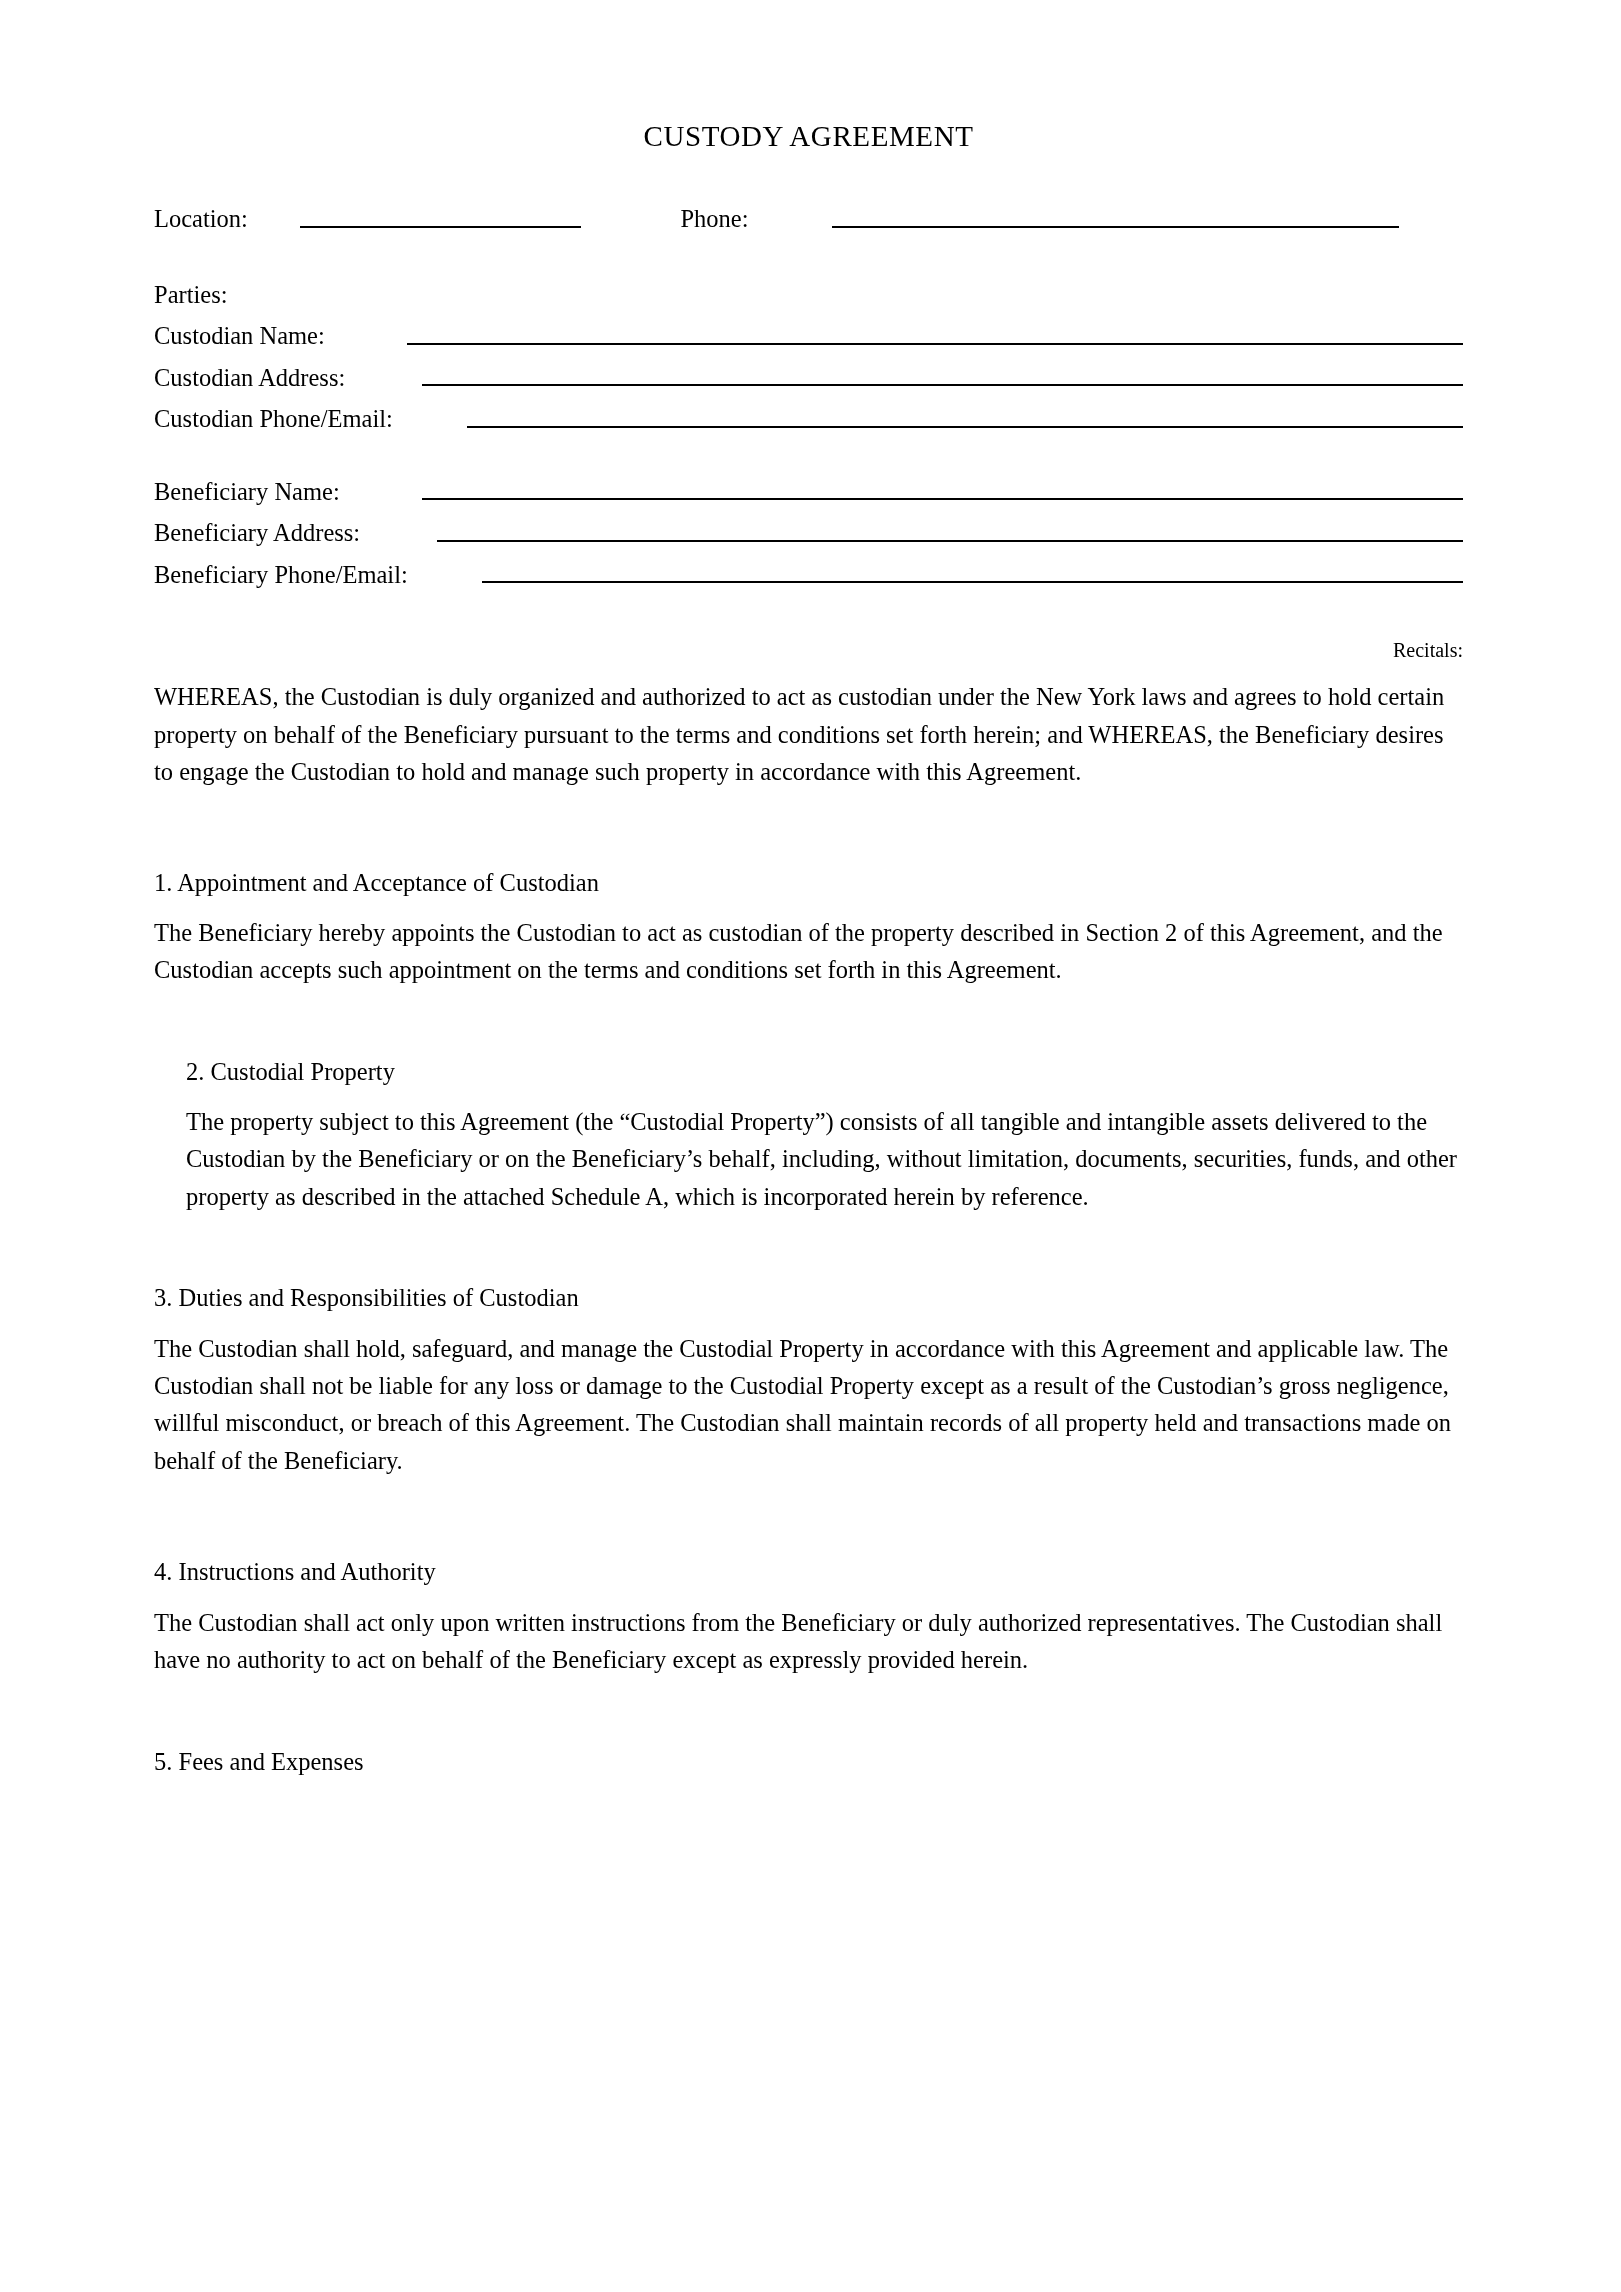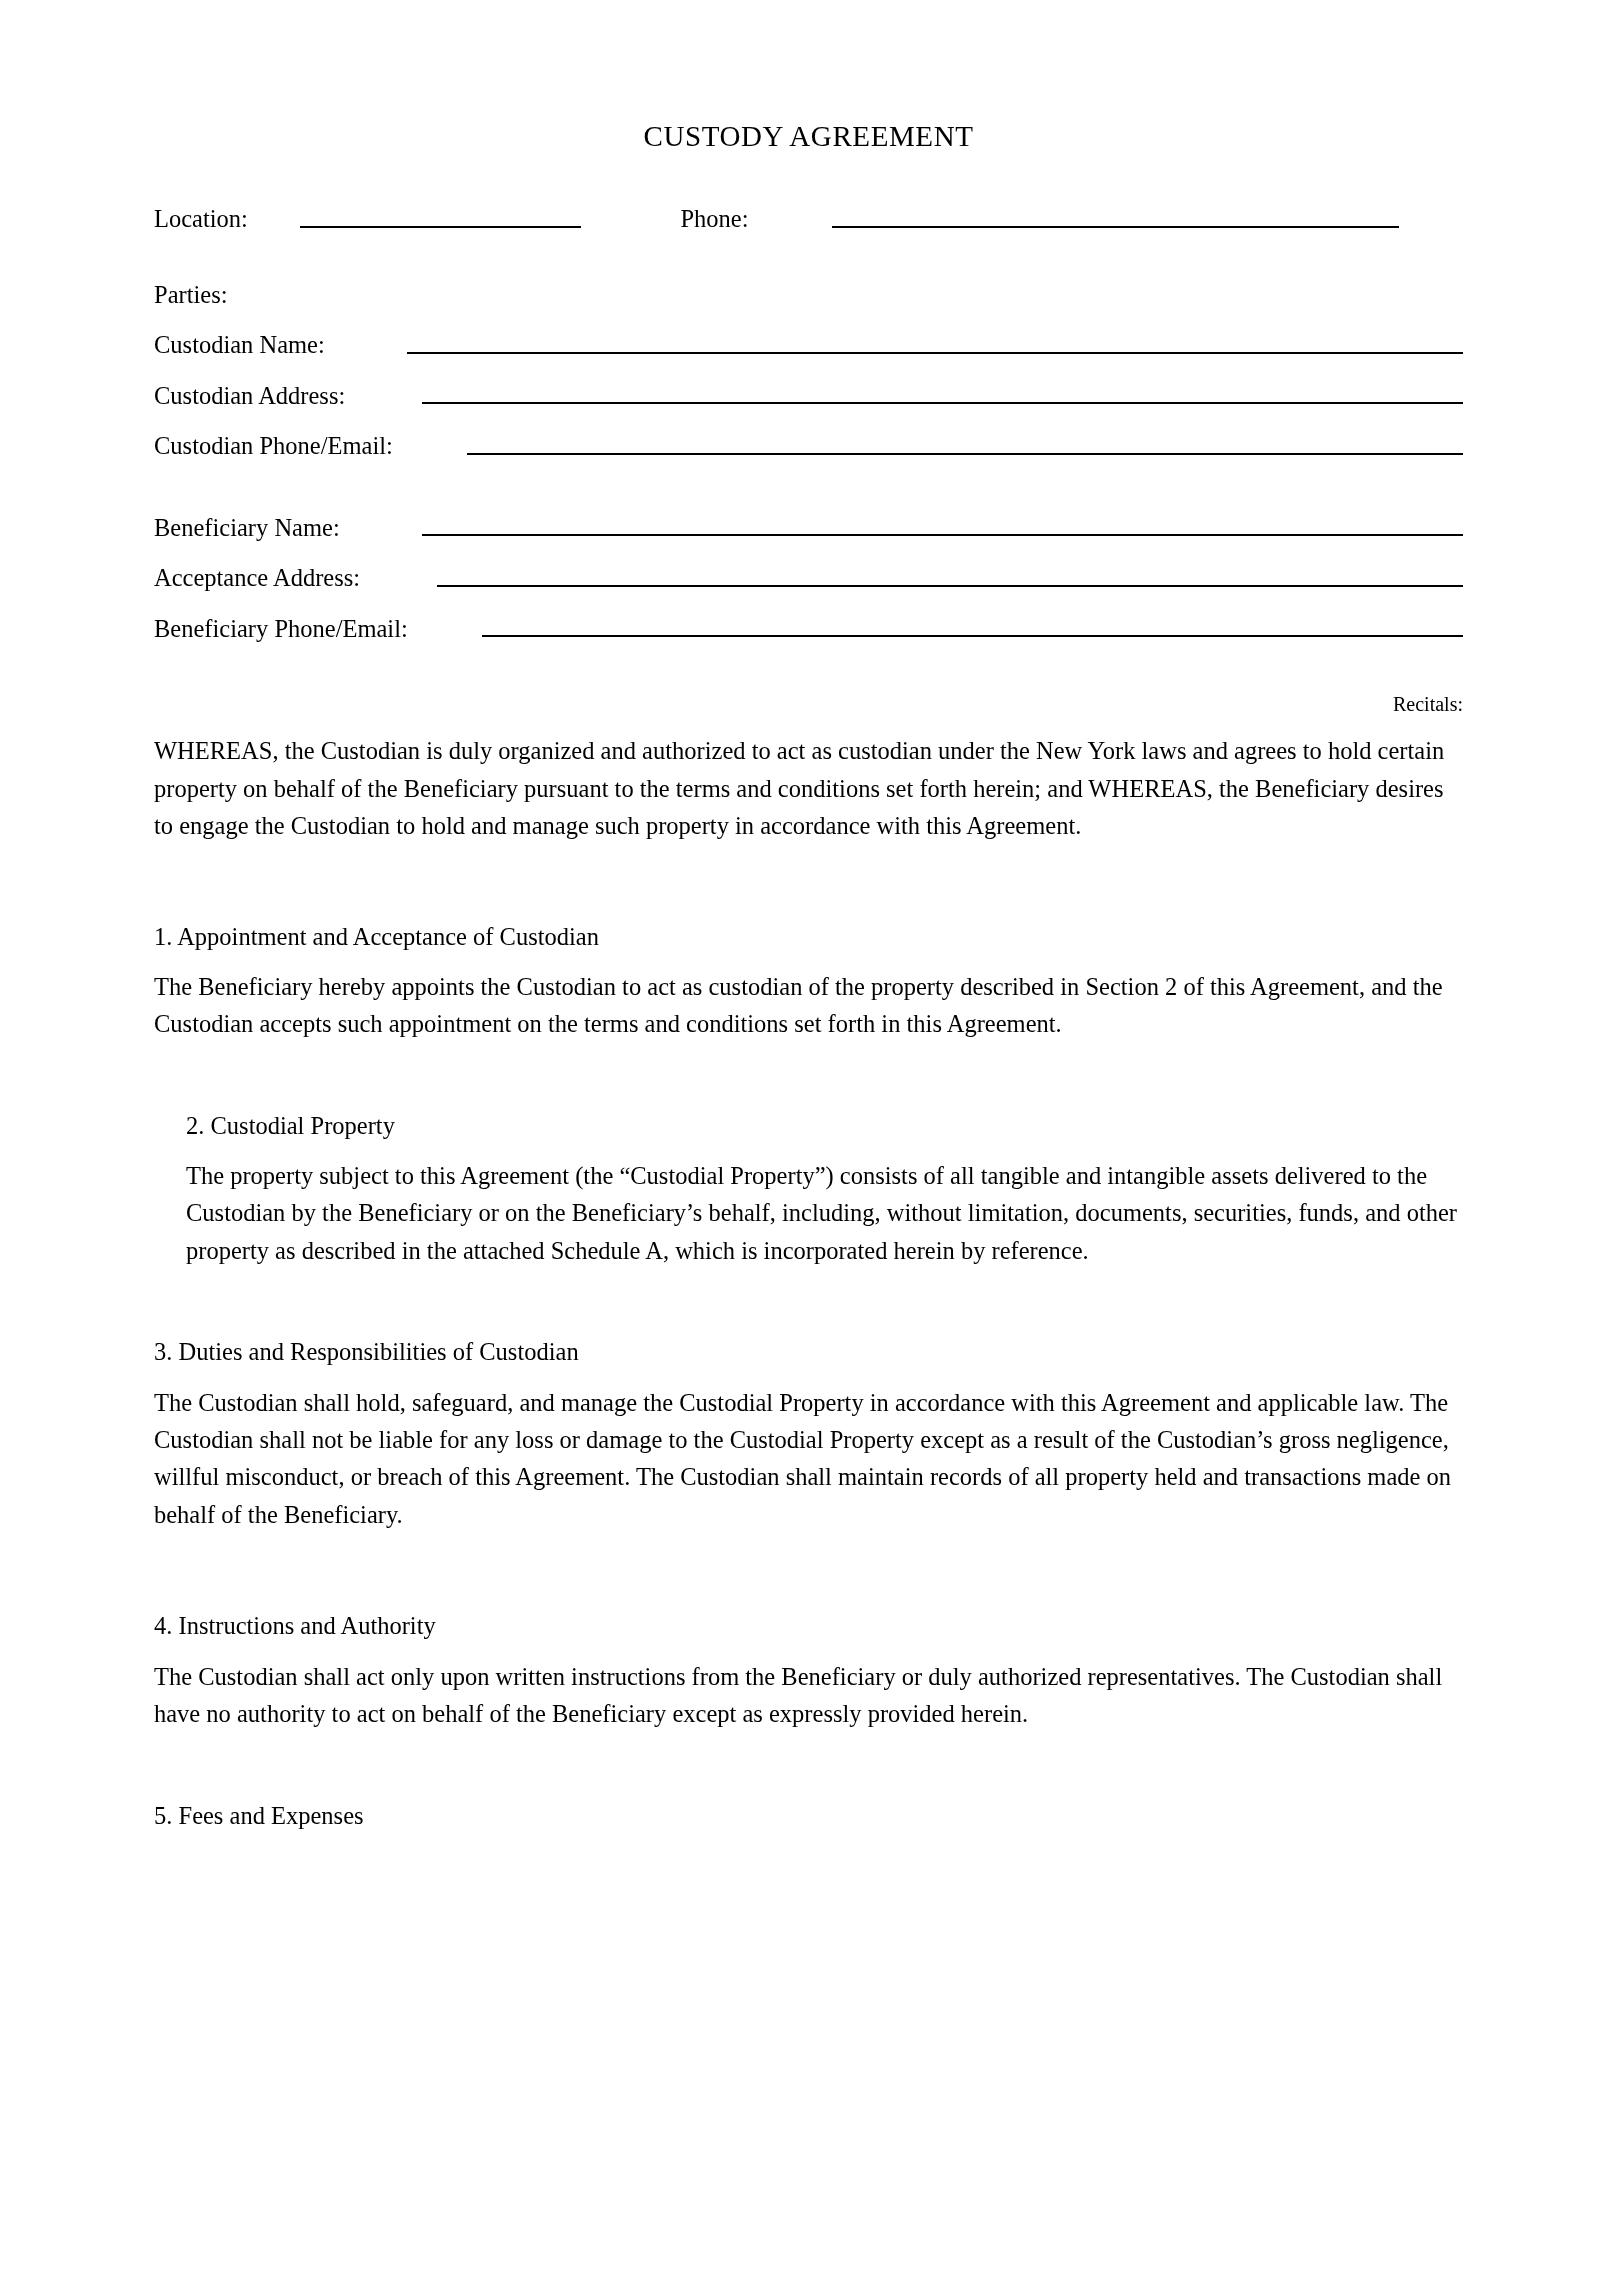--- a/index.html
+++ b/index.html
@@ -73,21 +73,21 @@
   .parties-heading {
     font-size: 24.5px;
     margin-top: 51px;
     line-height: 1.0;
   }
   .field-row {
     display: flex;
     align-items: flex-end;
     font-size: 24.5px;
     line-height: 1.0;
-    margin-top: 26px;
+    margin-top: 17px;
   }
   .field-label {
     white-space: nowrap;
   }
   .field-rule {
     flex: 1 1 auto;
     margin-bottom: 3.9px;
   }
   .field-row.name   .field-rule { margin-left: 82px; }
   .field-row.addr   .field-rule { margin-left: 77px; }
@@ -162,21 +162,21 @@
     </div>
 
     <div class="party-gap"></div>
 
     <div class="field-row name">
       <span class="field-label">Beneficiary Name:</span>
       <span class="rule field-rule"></span>
     </div>
 
     <div class="field-row addr">
-      <span class="field-label">Acceptance Address:</span>
+      <span class="field-label">Beneficiary Address:</span>
       <span class="rule field-rule"></span>
     </div>
 
     <div class="field-row phone">
       <span class="field-label">Beneficiary Phone/Email:</span>
       <span class="rule field-rule"></span>
     </div>
 
     <div class="block-label recitals-heading">Recitals:</div>
     <p class="para recitals-body">WHEREAS, the Custodian is duly organized and authorized to act as custodian under the New York laws and agrees to hold certain property on behalf of the Beneficiary pursuant to the terms and conditions set forth herein; and WHEREAS, the Beneficiary desires to engage the Custodian to hold and manage such property in accordance with this Agreement.</p>

